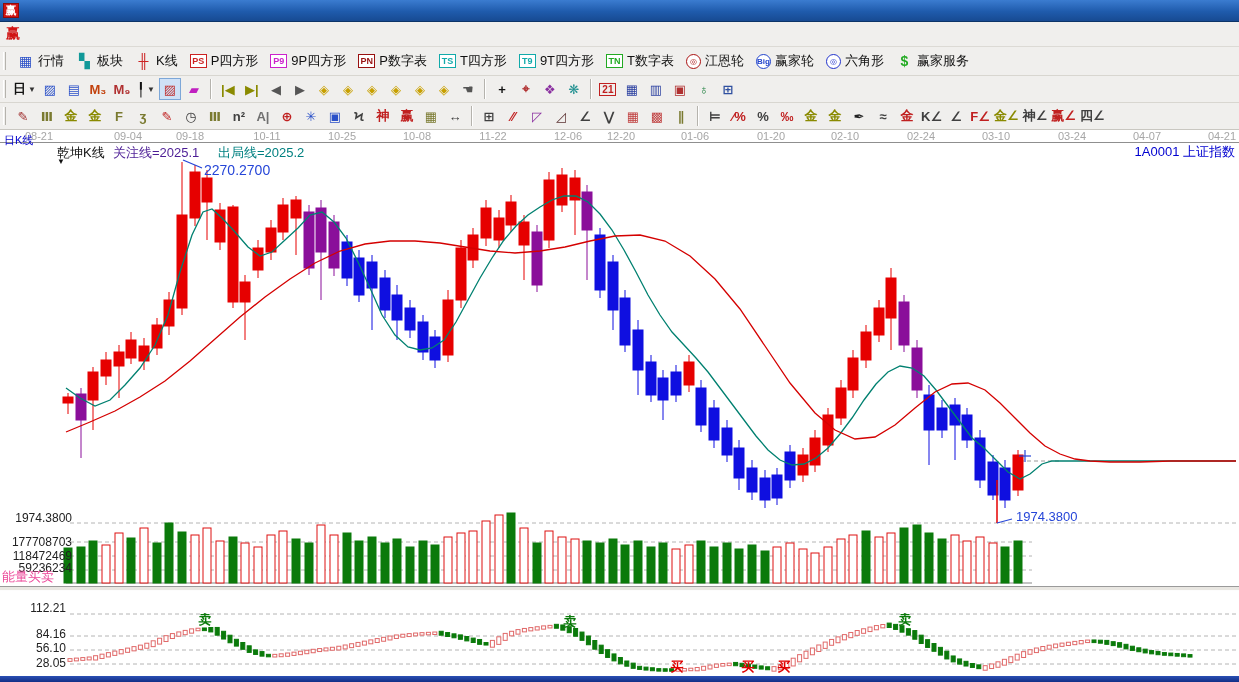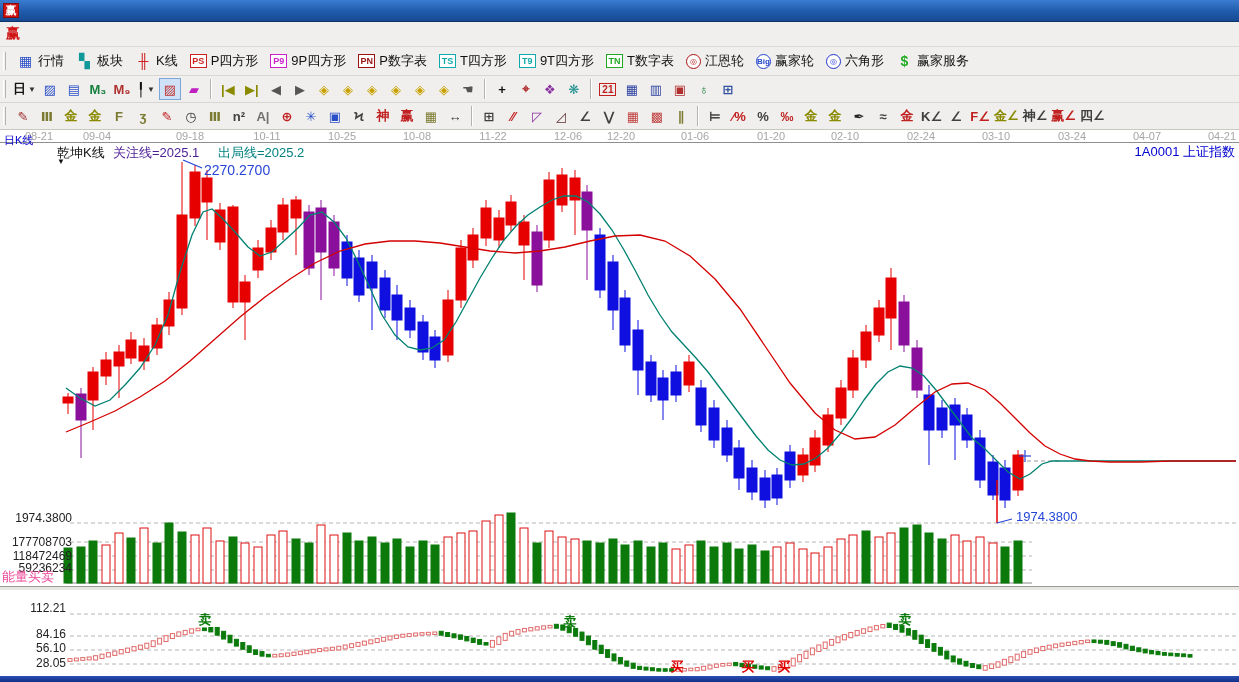--- a/index.html
+++ b/index.html
@@ -140,21 +140,21 @@
         <span class="icon-btn" style="color: rgb(17, 17, 17);">
           <span>日</span>
           <span class="caret">▼</span>
         </span>
         <span class="icon-btn" style="color: rgb(42, 80, 200);">
           <span>▨</span>
         </span>
         <span class="icon-btn" style="color: rgb(42, 80, 200);">
           <span>▤</span>
         </span>
-        <span class="icon-btn" style="color: #15803d;">
+        <span class="icon-btn" style="color: #c2410c;">
           <span>M₃</span>
         </span>
         <span class="icon-btn" style="color: rgb(176, 48, 48);">
           <span>M₉</span>
         </span>
         <span class="icon-btn" style="color: rgb(17, 17, 17);">
           <span>╿</span>
           <span class="caret">▼</span>
         </span>
         <span class="icon-btn active" style="color: rgb(192, 48, 48);">
@@ -368,21 +368,21 @@
         </span>
         <span class="icon-btn" style="color: rgb(64, 64, 64);">
           <span>四∠</span>
         </span>
       </span>
   </div>
 
   <div class="chart-region">
     <div class="date-row">
         <span class="date-tick" style="left: 39px;">08-21</span>
-        <span class="date-tick" style="left: 97px;">09-04</span>
+        <span class="date-tick" style="left: 128px;">09-04</span>
         <span class="date-tick" style="left: 190px;">09-18</span>
         <span class="date-tick" style="left: 267px;">10-11</span>
         <span class="date-tick" style="left: 342px;">10-25</span>
         <span class="date-tick" style="left: 417px;">10-08</span>
         <span class="date-tick" style="left: 493px;">11-22</span>
         <span class="date-tick" style="left: 568px;">12-06</span>
         <span class="date-tick" style="left: 621px;">12-20</span>
         <span class="date-tick" style="left: 695px;">01-06</span>
         <span class="date-tick" style="left: 771px;">01-20</span>
         <span class="date-tick" style="left: 845px;">02-10</span>

